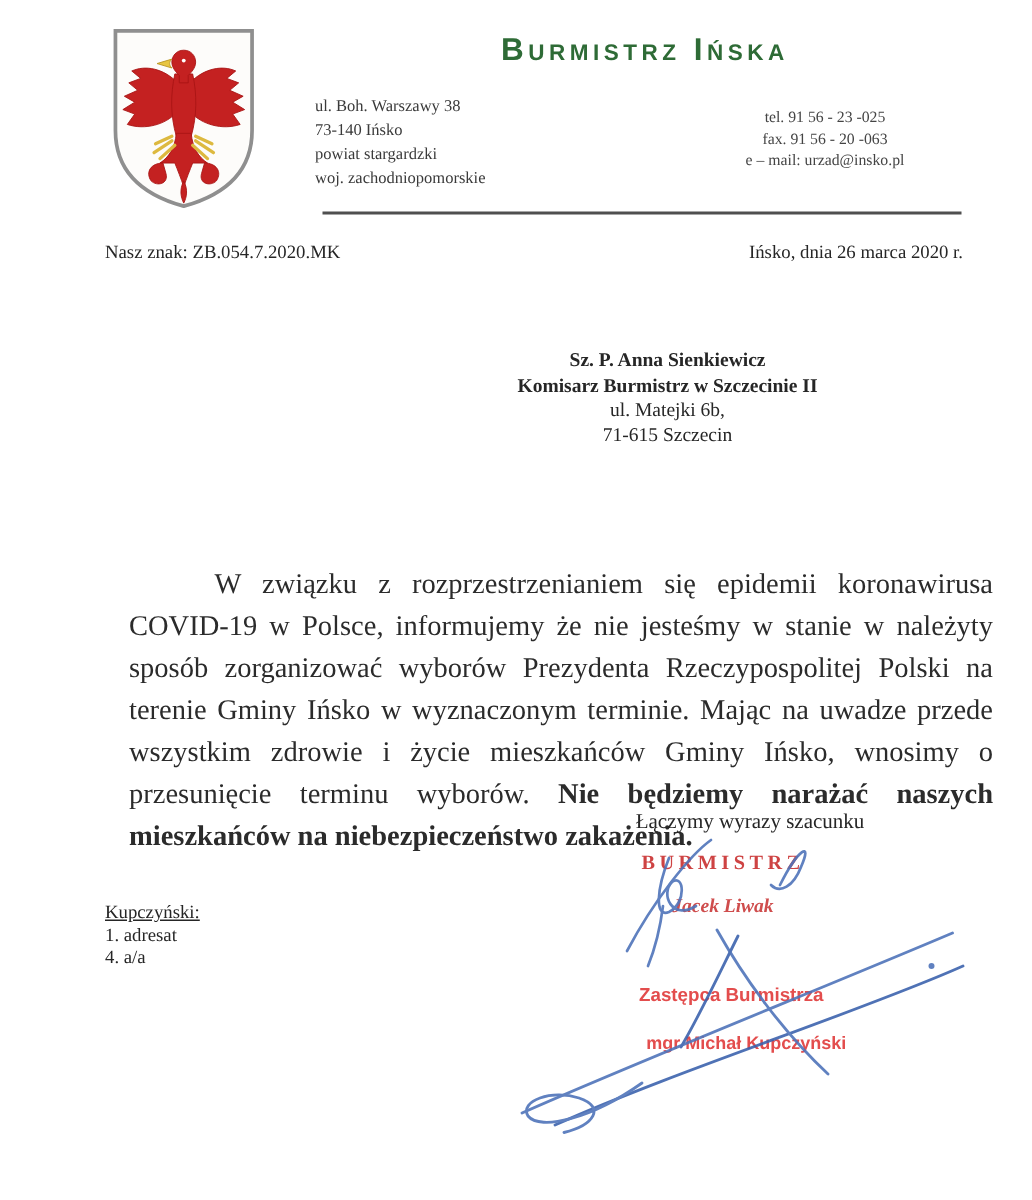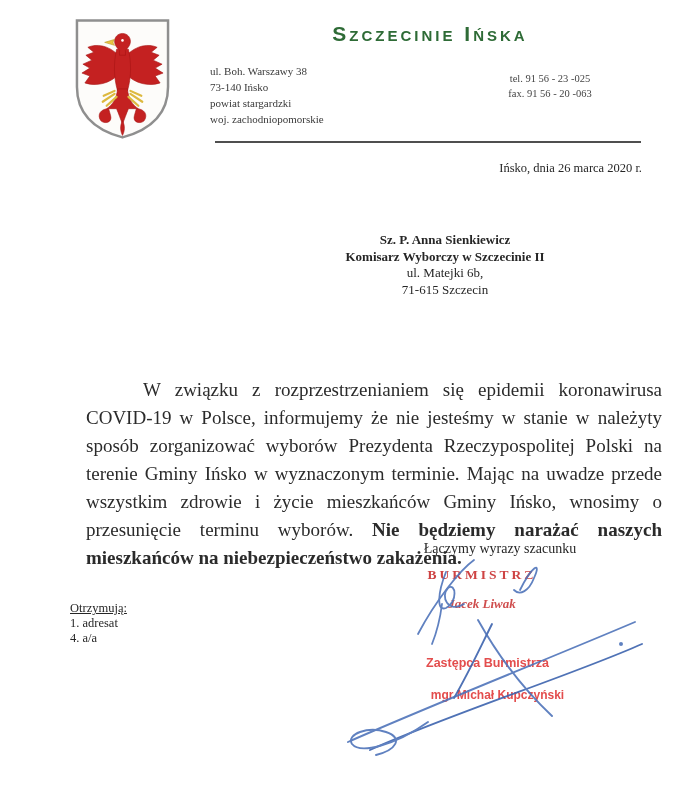--- a/index.html
+++ b/index.html
@@ -85,41 +85,43 @@
       </g>
       <path d="M42,22 L32,25 L42,28 C40,26 40,24 42,22 Z" fill="#e8c642" stroke="#b99422" stroke-width="0.6"></path>
       <circle cx="50" cy="23" r="1.3" fill="#ffffff"></circle>
       <g stroke="#ddb93f" stroke-width="2.2" stroke-linecap="round" fill="none">
         <path d="M42,74 L31,79 M42,77 L30,85 M44,80 L34,89"></path>
         <path d="M58,74 L69,79 M58,77 L70,85 M56,80 L66,89"></path>
       </g>
     </svg>
   </div>
 
-  <div class="abs org-title">Szczecinie Ińska</div>
+  <div class="abs org-title">Burmistrz Ińska</div>
 
   <div class="abs addr">
     <div>ul. Boh. Warszawy 38</div>
     <div>73-140 Ińsko</div>
     <div>powiat stargardzki</div>
     <div>woj. zachodniopomorskie</div>
   </div>
 
   <div class="abs contact">
     <div>tel. 91 56 - 23 -025</div>
     <div>fax. 91 56 - 20 -063</div>
+    <div>e – mail: urzad@insko.pl</div>
   </div>
 
   <div class="abs divider"></div>
 
+  <div class="abs ref-left">Nasz znak: ZB.054.7.2020.MK</div>
   <div class="abs ref-right">Ińsko, dnia 26 marca 2020 r.</div>
 
   <div class="abs recipient">
     <div class="b">Sz. P. Anna Sienkiewicz</div>
-    <div class="b">Komisarz Wyborczy w Szczecinie II</div>
+    <div class="b">Komisarz Burmistrz w Szczecinie II</div>
     <div>ul. Matejki 6b,</div>
     <div>71-615 Szczecin</div>
   </div>
 
 
   <p class="abs body-par"><span>W związku z rozprzestrzenianiem się epidemii koronawirusa COVID-19 w Polsce, informujemy że nie jesteśmy w stanie w należyty sposób zorganizować wyborów Prezydenta Rzeczypospolitej Polski na terenie Gminy Ińsko w wyznaczonym terminie. Mając na uwadze przede wszystkim zdrowie i życie mieszkańców Gminy Ińsko, wnosimy o przesunięcie terminu wyborów.</span> <span class="bold-tail">Nie będziemy narażać naszych mieszkańców na niebezpieczeństwo zakażenia.</span></p>
 
   <div class="abs respect">Łączymy wyrazy szacunku</div>
 
   <div class="abs stamp-mayor-title">BURMISTRZ</div>
@@ -142,18 +144,18 @@
       <path d="M18,128 C90,96 225,42 305,8"></path>
       <path d="M40,136 C120,100 245,60 312,30" stroke="#3c63ae"></path>
       <path d="M148,6 C166,38 192,74 222,102"></path>
       <path d="M162,10 C150,34 138,60 124,84" stroke="#3c63ae"></path>
       <path d="M98,108 C64,132 30,140 22,130 C16,120 38,112 56,118 C74,124 66,136 46,141"></path>
       <circle cx="291" cy="30" r="2" fill="#4f74ba" stroke="none"></circle>
     </svg>
   </div>
 
   <div class="abs dist">
-    <div class="dist-head">Otrzymują:</div>
+    <div class="dist-head">Kupczyński:</div>
     <div>1. adresat</div>
     <div>4. a/a</div>
   </div>
 
 </div>
 
 </body></html>

